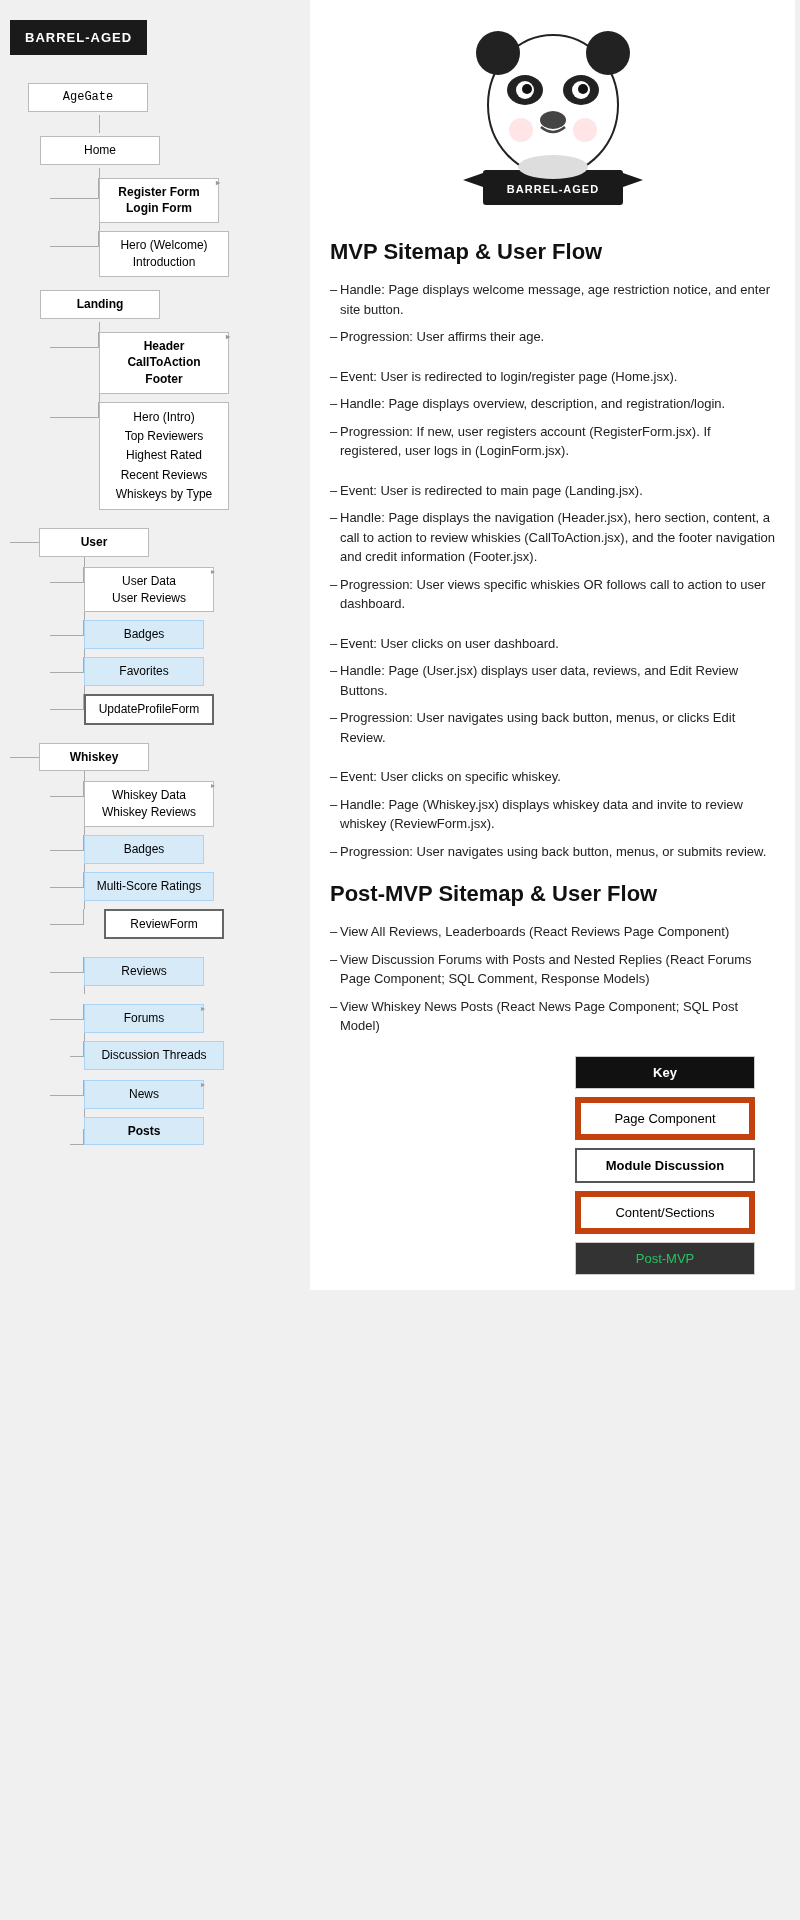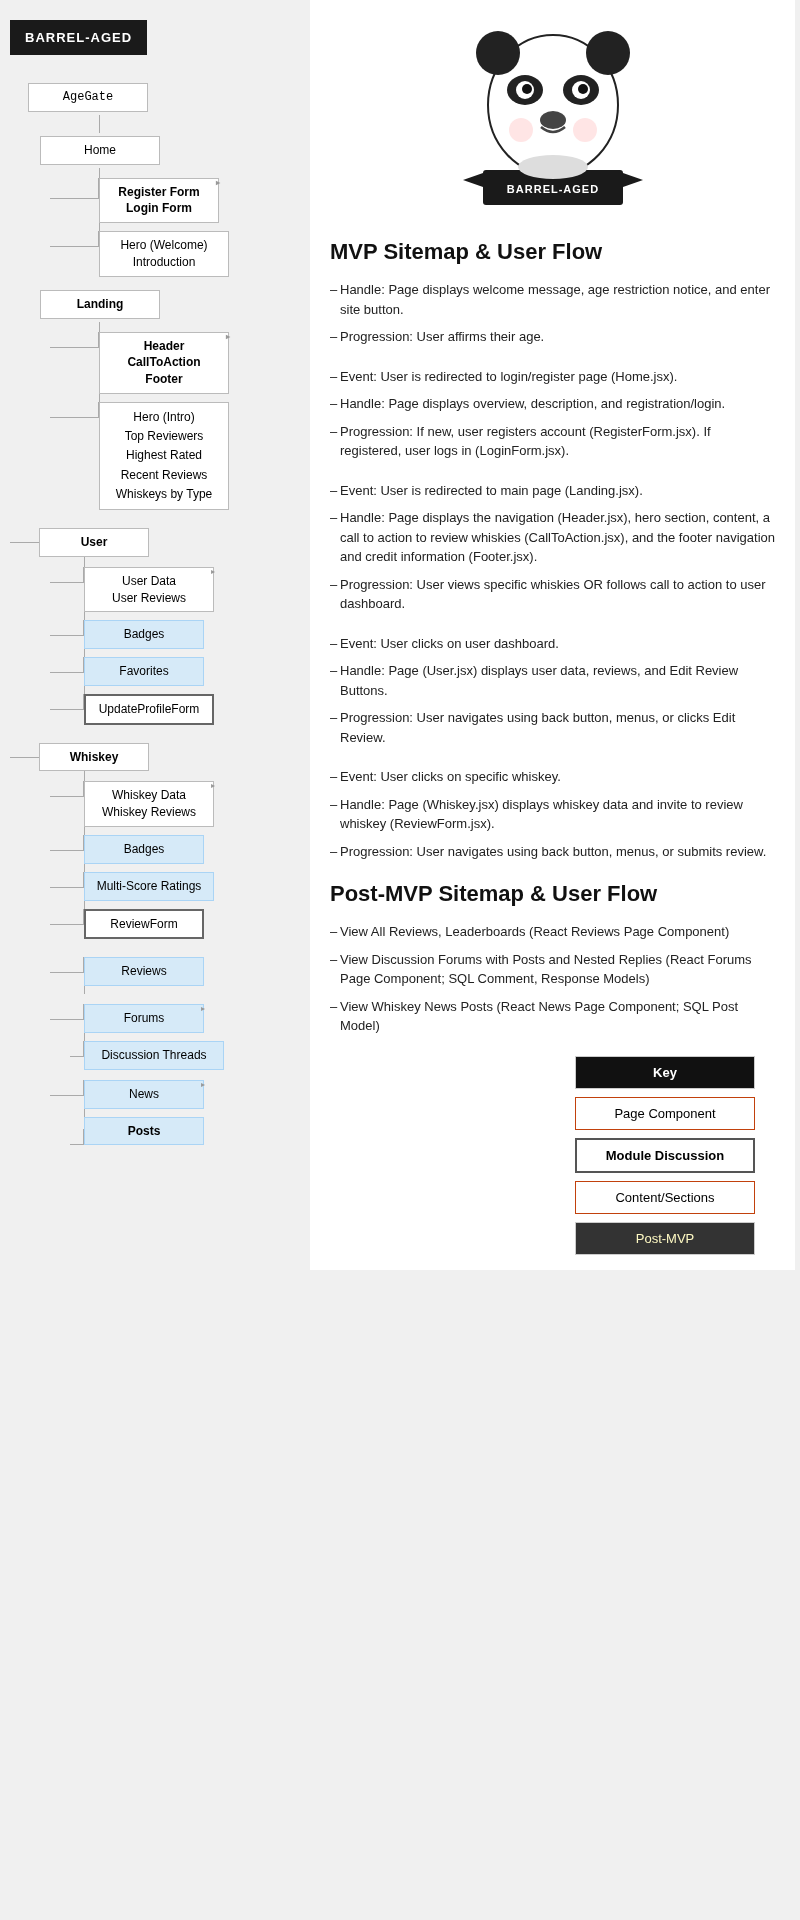--- a/index.html
+++ b/index.html
@@ -91,26 +91,26 @@
       font-weight: bold;
     }
 
     .key-item.bold-border {
       border: 2px solid #555;
       font-weight: bold;
     }
 
     .key-item.plain {
       background: white;
-      border: 1px solid #c2410c;
+      border: 6px solid #c2410c;
     }
 
     .key-item.dark-bg {
       background: #333;
-      color: #fef9c3;
+      color: #22c55e;
     }
 
     
     .tree-wrap {
       padding: 5px 5px 5px 10px;
     }
 
     .tr { display: flex; align-items: center; margin: 3px 0; }
     .nb {
       background: white;
@@ -282,21 +282,21 @@
     <div style="display:flex; align-items:flex-start; margin-left:40px;">
       <div style="width:34px; display:flex; flex-direction:column; align-items:flex-end; flex-shrink:0;">
         <div style="width:1px; height:15px; background:#aaa;"></div>
         <div style="width:34px; height:1px; background:#aaa;"></div>
       </div>
       <div class="nb lb" style="width:130px;">Multi-Score Ratings</div>
     </div>
 
     <div style="margin-left:74px; width:1px; height:8px; background:#aaa;"></div>
 
-    <div style="display:flex; align-items:flex-start; margin-left:40px;">
+    <div style="display:flex; align-items:flex-start; margin-left:40px;gap:20px;">
       <div style="width:34px; display:flex; flex-direction:column; align-items:flex-end; flex-shrink:0;">
         <div style="width:1px; height:15px; background:#aaa;"></div>
         <div style="width:34px; height:1px; background:#aaa;"></div>
       </div>
       <div class="nb mod" style="width:120px;">ReviewForm</div>
     </div>
 
     <div style="height:18px;"></div>
 
     <div style="display:flex; align-items:flex-start; margin-left:40px;">

